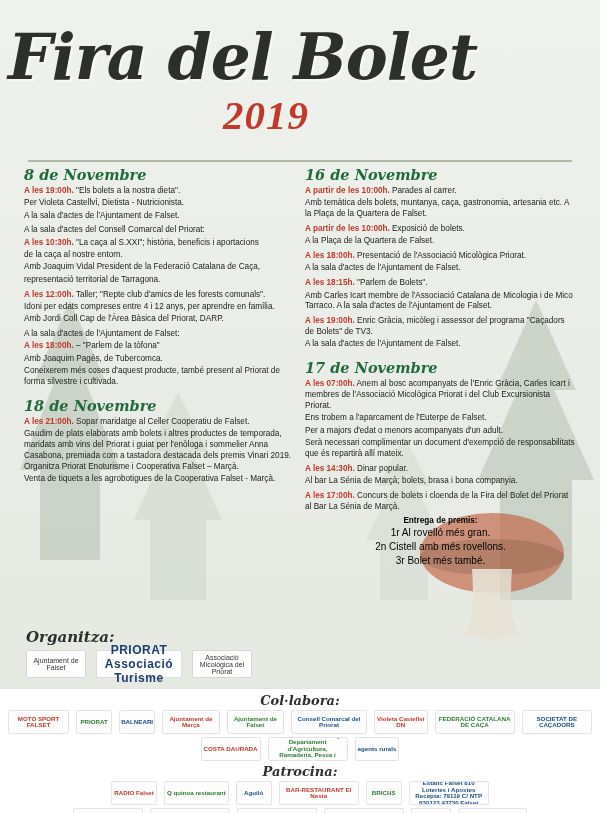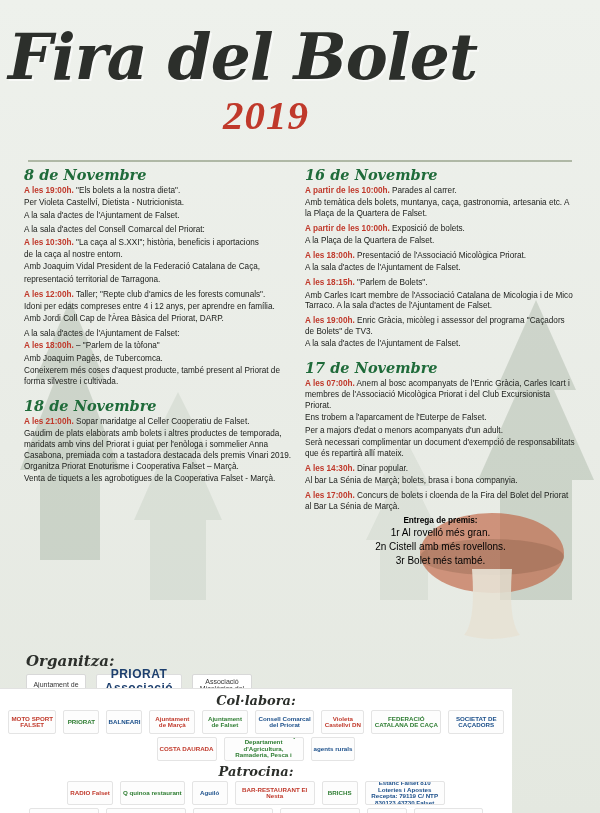--- a/index.html
+++ b/index.html
@@ -74,40 +74,40 @@
   .ev p {
     margin:0 0 1.5px 0;
     font-size:8.2px; line-height:1.32; color:#20221f;
   }
   .hl { color:#c0392b; font-weight:bold; }
   .prizes { margin-top:3px; }
   .prizes .ptitle { font-size:8.2px; font-weight:bold; text-align:center; margin:2px 0 1px; }
   .prizes p { margin:0 0 1px 0; font-size:10px; line-height:1.3; text-align:center; }
   
   .organitza {
-    position:absolute; left:26px; top:652px; width:250px;
+    position:absolute; left:26px; top:628px; width:250px;
   }
   .orgword {
     font-family:"DejaVu Serif", serif; font-style:italic; font-weight:bold;
     font-size:15px; color:#2c2f2b; margin-bottom:4px;
   }
   .orglogos { display:flex; align-items:center; gap:10px; }
   .logo-box {
     background:#fff; border:1px solid #d8d8d8; border-radius:2px;
     display:flex; align-items:center; justify-content:center;
     font-size:7px; color:#333; text-align:center; padding:2px 3px;
     font-family:"Liberation Sans", sans-serif;
   }
   .logo-prior {
     background:#fff; border:1px solid #ddd; color:#1d3f6e;
     font-weight:bold; font-size:12px; letter-spacing:.5px;
   }
   
   .band {
-    position:absolute; left:0; top:688px; width:512px; height:125px;
+    position:absolute; left:0; top:688px; width:600px; height:125px;
     background:#fff; border-top:1px solid #e2e2e2;
     padding:4px 8px 2px 8px;
   }
   .bandhead {
     font-family:"DejaVu Serif", serif; font-style:italic; font-weight:bold;
     font-size:13px; color:#2c2f2b; text-align:center; margin:0 0 2px 0;
   }
   .logorow {
     display:flex; align-items:center; justify-content:center;
     gap:7px; margin-bottom:3px; flex-wrap:nowrap;

